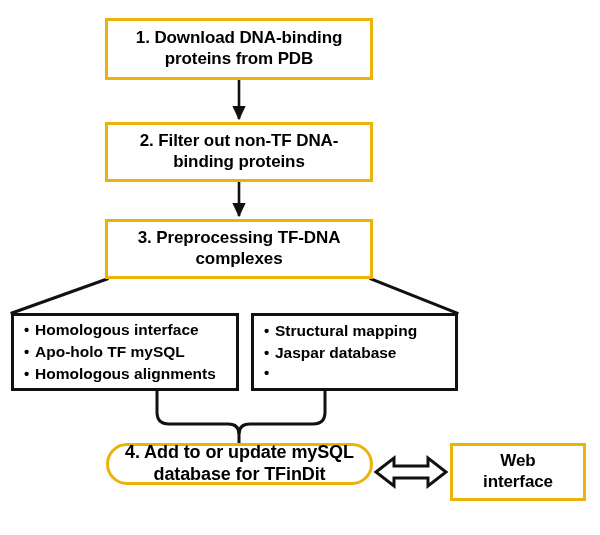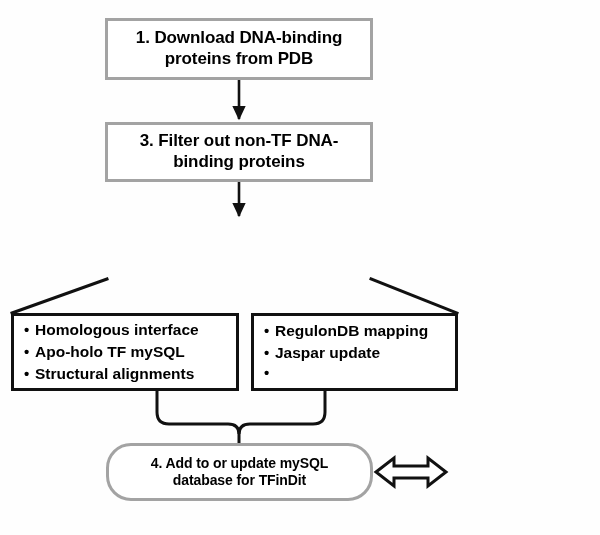--- a/index.html
+++ b/index.html
@@ -26,40 +26,40 @@
     position: absolute;
     left: 0;
     top: 0;
     width: 600px;
     height: 535px;
   }
   .node {
     position: absolute;
     box-sizing: border-box;
     background: #ffffff;
-    border: 3px solid #a3a3a3;
+    border: 3px solid #eab308;
     display: flex;
     align-items: center;
     justify-content: center;
     text-align: center;
     font-weight: bold;
     color: #000000;
     line-height: 1.22;
     letter-spacing: -0.1px;
   }
   .node .txt {
     display: block;
     padding: 0 6px;
     white-space: pre-line;
   }
   
   #node-1 { left: 105px; top: 18px;  width: 268px; height: 62px;  font-size: 17px; }
   #node-2 { left: 105px; top: 122px; width: 268px; height: 60px;  font-size: 17px; }
   #node-3 { left: 105px; top: 219px; width: 268px; height: 60px;  font-size: 17px; }
-  #node-4 { left: 106px; top: 443px; width: 267px; height: 58px;  font-size: 14px; border-radius: 25px; }
+  #node-4 { left: 106px; top: 443px; width: 267px; height: 42px;  font-size: 18px; border-radius: 25px; }
   #node-web { left: 450px; top: 443px; width: 136px; height: 58px; font-size: 17px; }
 
   
   .listbox {
     position: absolute;
     box-sizing: border-box;
     background: #ffffff;
     border: 3px solid #111111;
     display: flex;
     flex-direction: column;
@@ -130,53 +130,61 @@
              L 394 478
              L 394 486 z" fill="#ffffff" stroke="#111111" stroke-width="3" stroke-linejoin="miter"></path>
   </svg>
 
   <div class="node" id="node-1">
     <span class="txt">1. Download DNA-binding
 proteins from PDB</span>
   </div>
 
   <div class="node" id="node-2">
-    <span class="txt">3. Filter out non-TF DNA-
+    <span class="txt">2. Filter out non-TF DNA-
 binding proteins</span>
   </div>
 
+  <div class="node" id="node-3">
+    <span class="txt">3. Preprocessing TF-DNA
+complexes</span>
+  </div>
 
   <div class="listbox" id="box-left">
     <div class="bullet">
       <span class="dot">•</span>
       <span>Homologous interface</span>
     </div>
     <div class="bullet">
       <span class="dot">•</span>
       <span>Apo-holo TF mySQL</span>
     </div>
     <div class="bullet">
       <span class="dot">•</span>
-      <span>Structural alignments</span>
+      <span>Homologous alignments</span>
     </div>
   </div>
 
   <div class="listbox" id="box-right">
     <div class="bullet">
       <span class="dot">•</span>
-      <span>RegulonDB mapping</span>
+      <span>Structural mapping</span>
     </div>
     <div class="bullet">
       <span class="dot">•</span>
-      <span>Jaspar update</span>
+      <span>Jaspar database</span>
     </div>
     <div class="bullet">
       <span class="dot">•</span>
     </div>
   </div>
 
   <div class="node" id="node-4">
     <span class="txt">4.  Add to or update mySQL
 database for TFinDit</span>
   </div>
 
+  <div class="node" id="node-web">
+    <span class="txt">Web
+interface</span>
+  </div>
 
 </div>
 
 </body></html>

